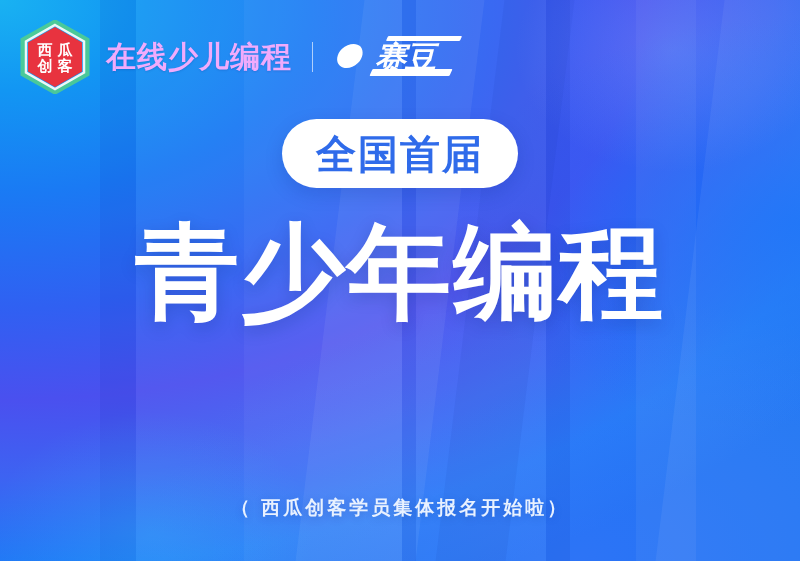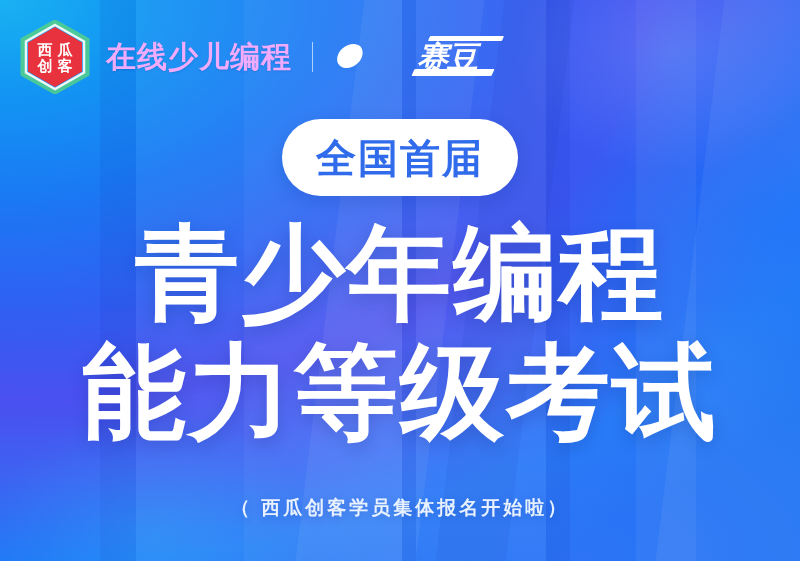--- a/index.html
+++ b/index.html
@@ -128,21 +128,20 @@
   }
   .partner-name {
     position: relative;
     color: #ffffff;
     font-size: 31px;
     font-weight: 700;
     font-style: italic;
     letter-spacing: -1px;
     line-height: 1;
     white-space: nowrap;
-    margin-left: 42px;
   }
   .swoosh {
     position: absolute;
     left: -4px;
     right: -16px;
     bottom: -3px;
     height: 7px;
     background: #fff;
     transform: skewX(-24deg);
     border-radius: 1px;
@@ -155,21 +154,21 @@
     height: 5px;
   }
 
   
   .badge {
     position: absolute;
     left: 50%;
     transform: translateX(-50%);
     top: 119px;
     width: 236px;
-    height: 77px;
+    height: 69px;
     border-radius: 40px;
     background: #ffffff;
     box-shadow: 0 6px 18px rgba(12,40,140,0.18);
     display: flex;
     align-items: center;
     justify-content: center;
     z-index: 6;
   }
   .badge-text {
     color: #2f6bea;
@@ -180,20 +179,21 @@
   }
 
   
   .headline {
     position: absolute;
     left: 0;
     right: 0;
     top: 214px;
     text-align: center;
     z-index: 6;
+    font-family: Liberation Serif, serif;
   }
   .hl-line {
     color: #ffffff;
     font-size: 104px;
     font-weight: 700;
     line-height: 1.14;
     letter-spacing: 2px;
     text-shadow: 0 5px 16px rgba(14,38,120,0.22);
     white-space: nowrap;
   }
@@ -269,18 +269,17 @@
       </div>
     </div>
   </div>
 
   <div class="badge">
     <span class="badge-text">全国首届</span>
   </div>
 
   <div class="headline">
     <div class="hl-line">青少年编程</div>
-    <div class="hl-line">能力等级考试</div>
   </div>
 
   <div class="subline">（ 西瓜创客学员集体报名开始啦）</div>
 
 </div>
 
 </body></html>

